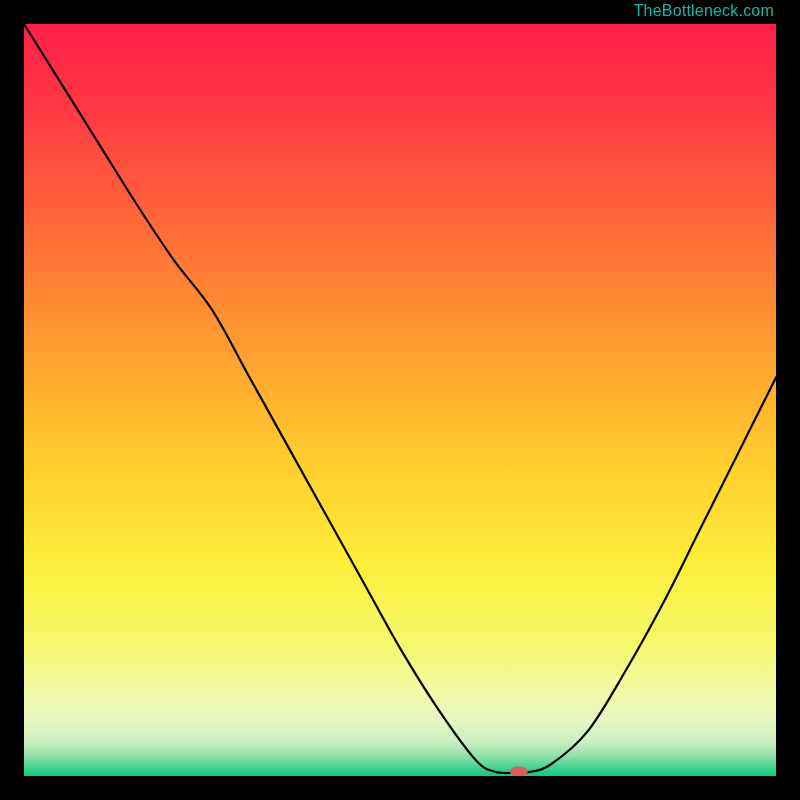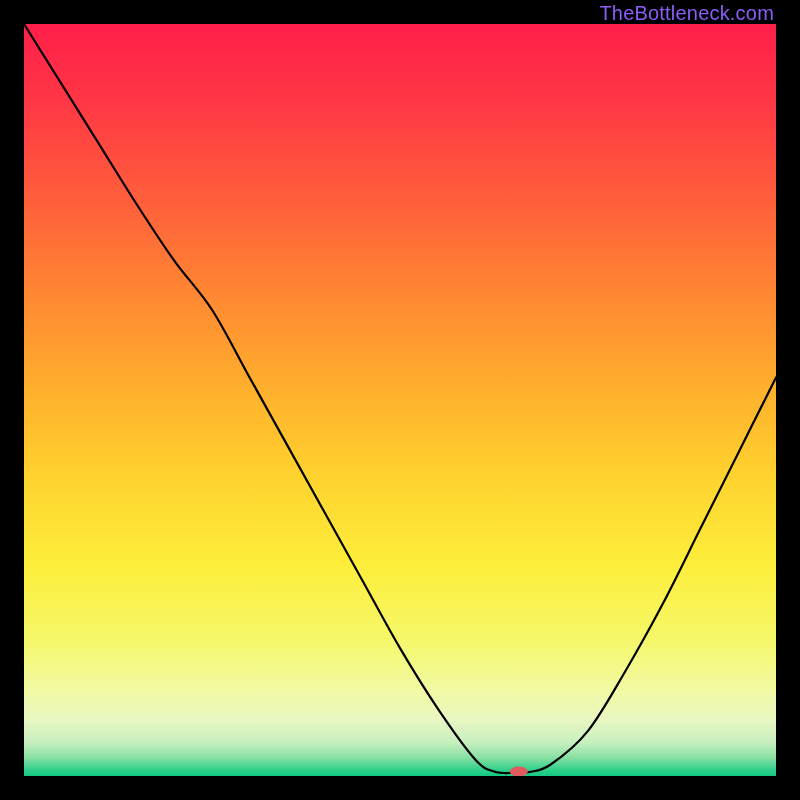--- a/index.html
+++ b/index.html
@@ -23,22 +23,22 @@
     position: absolute;
     left: 0;
     top: 0;
     width: 752px;
     height: 752px;
   }
   .watermark {
     position: absolute;
     top: 2px;
     right: 26px;
-    color: #8b5cf6;
-    font-size: 20px;
+    color: #14b8a6;
+    font-size: 16px;
     font-weight: 500;
     letter-spacing: 0.2px;
   }
 </style>
 </head>
 <body>
 
 <div class="frame">
   <svg class="plot" viewBox="0 0 752 752">
     <defs>

